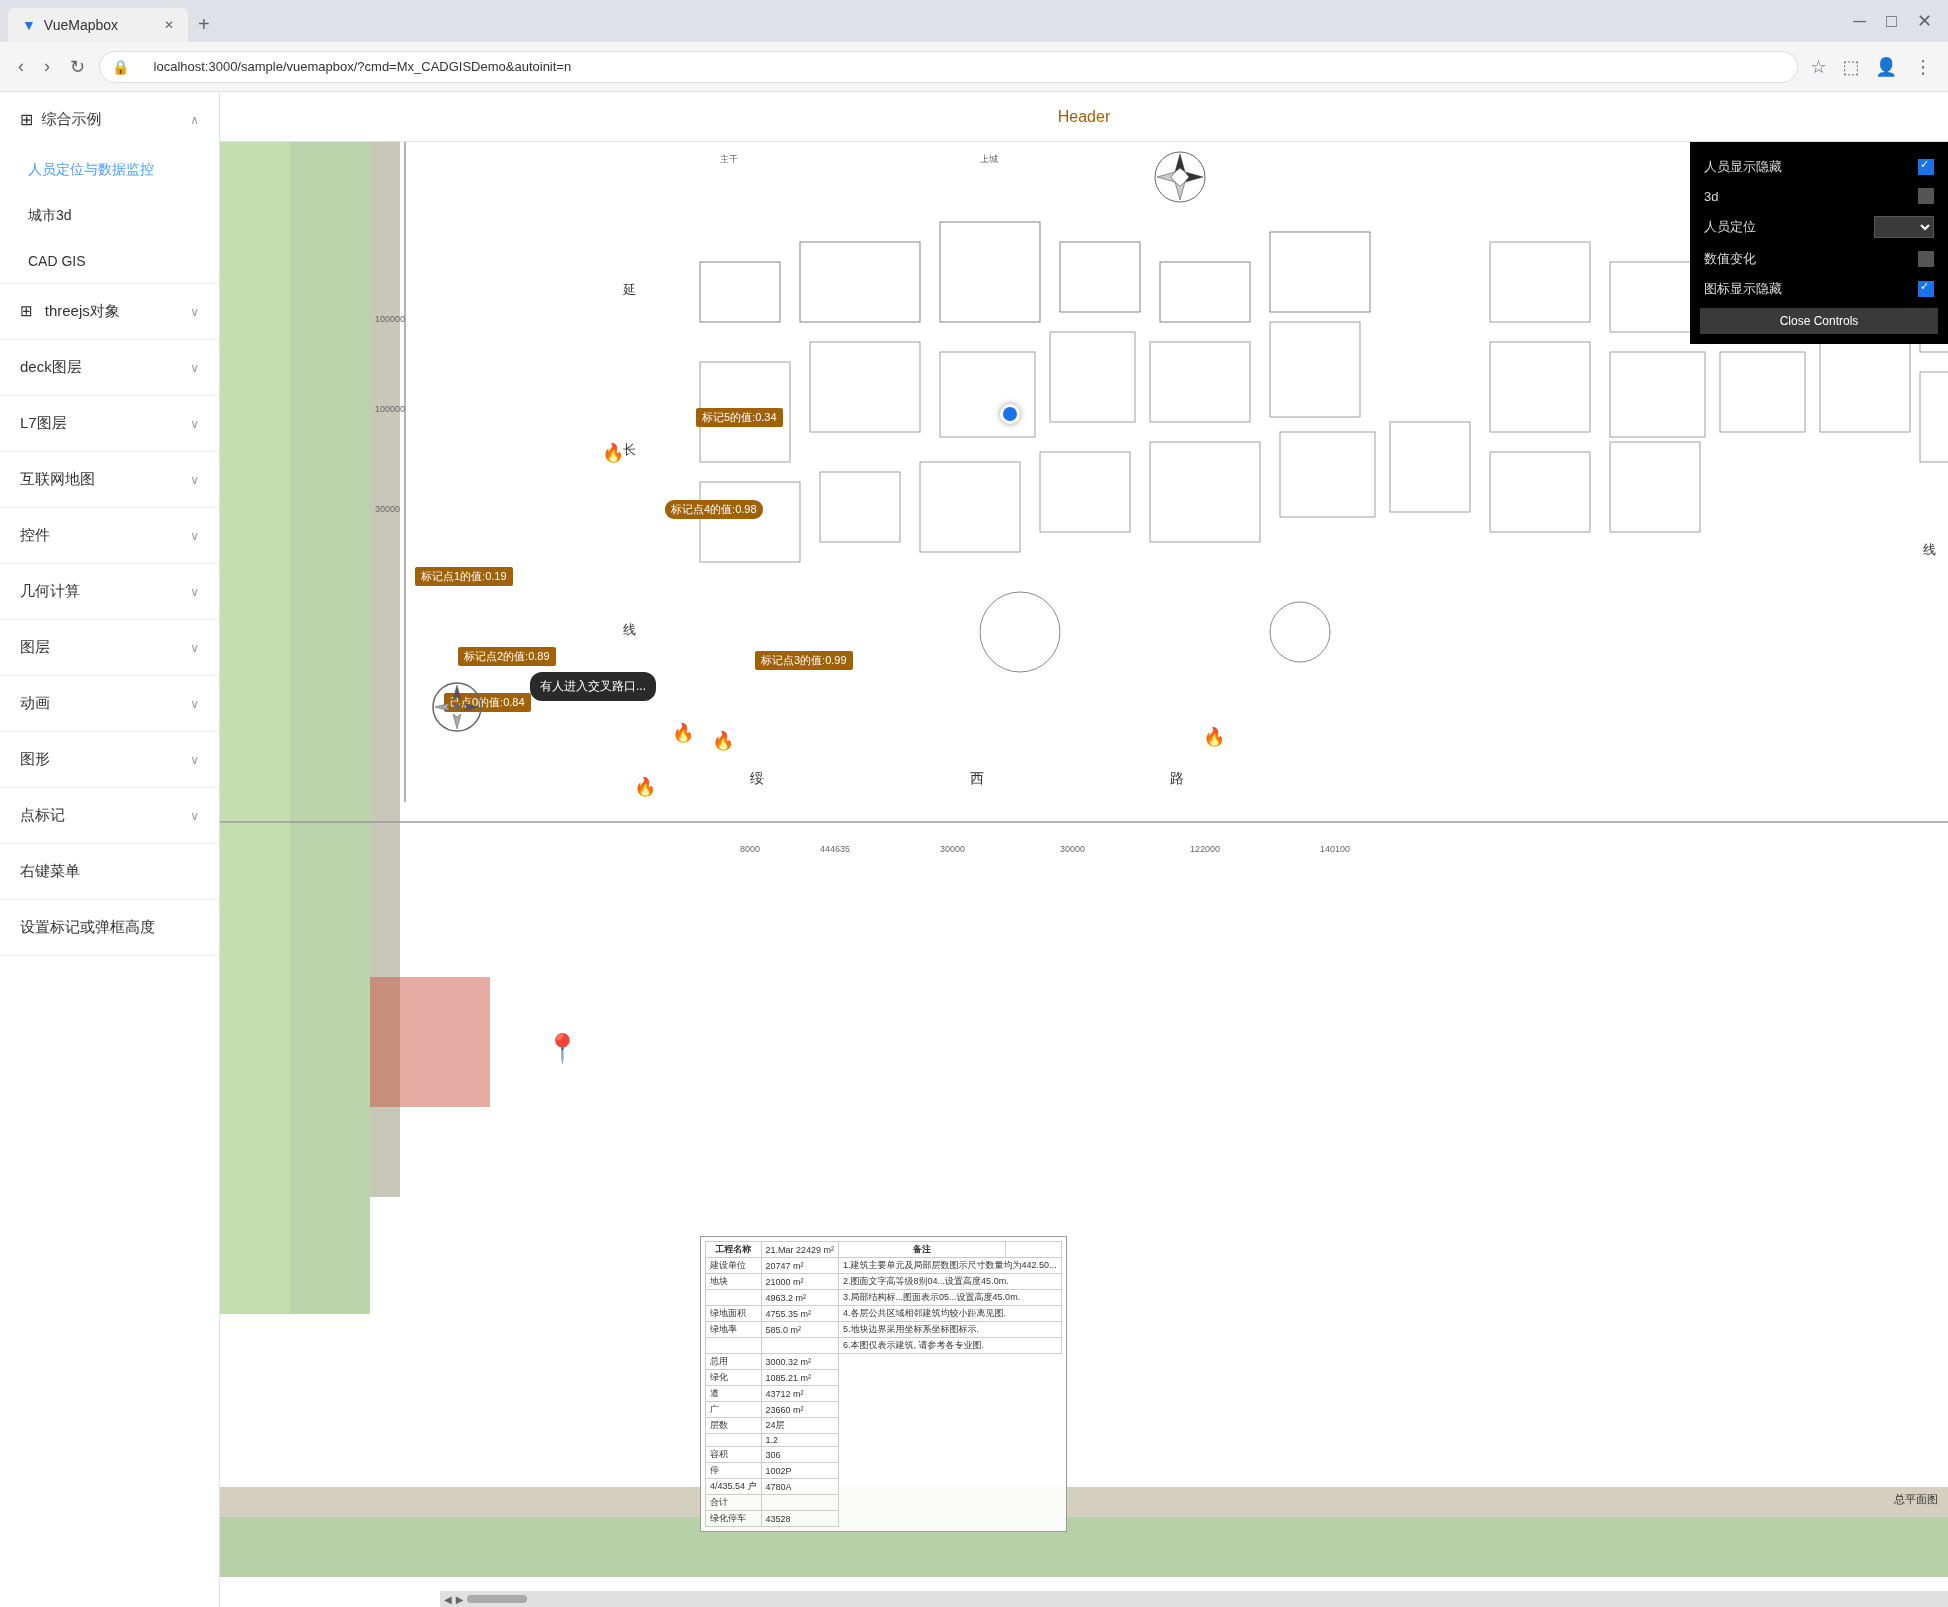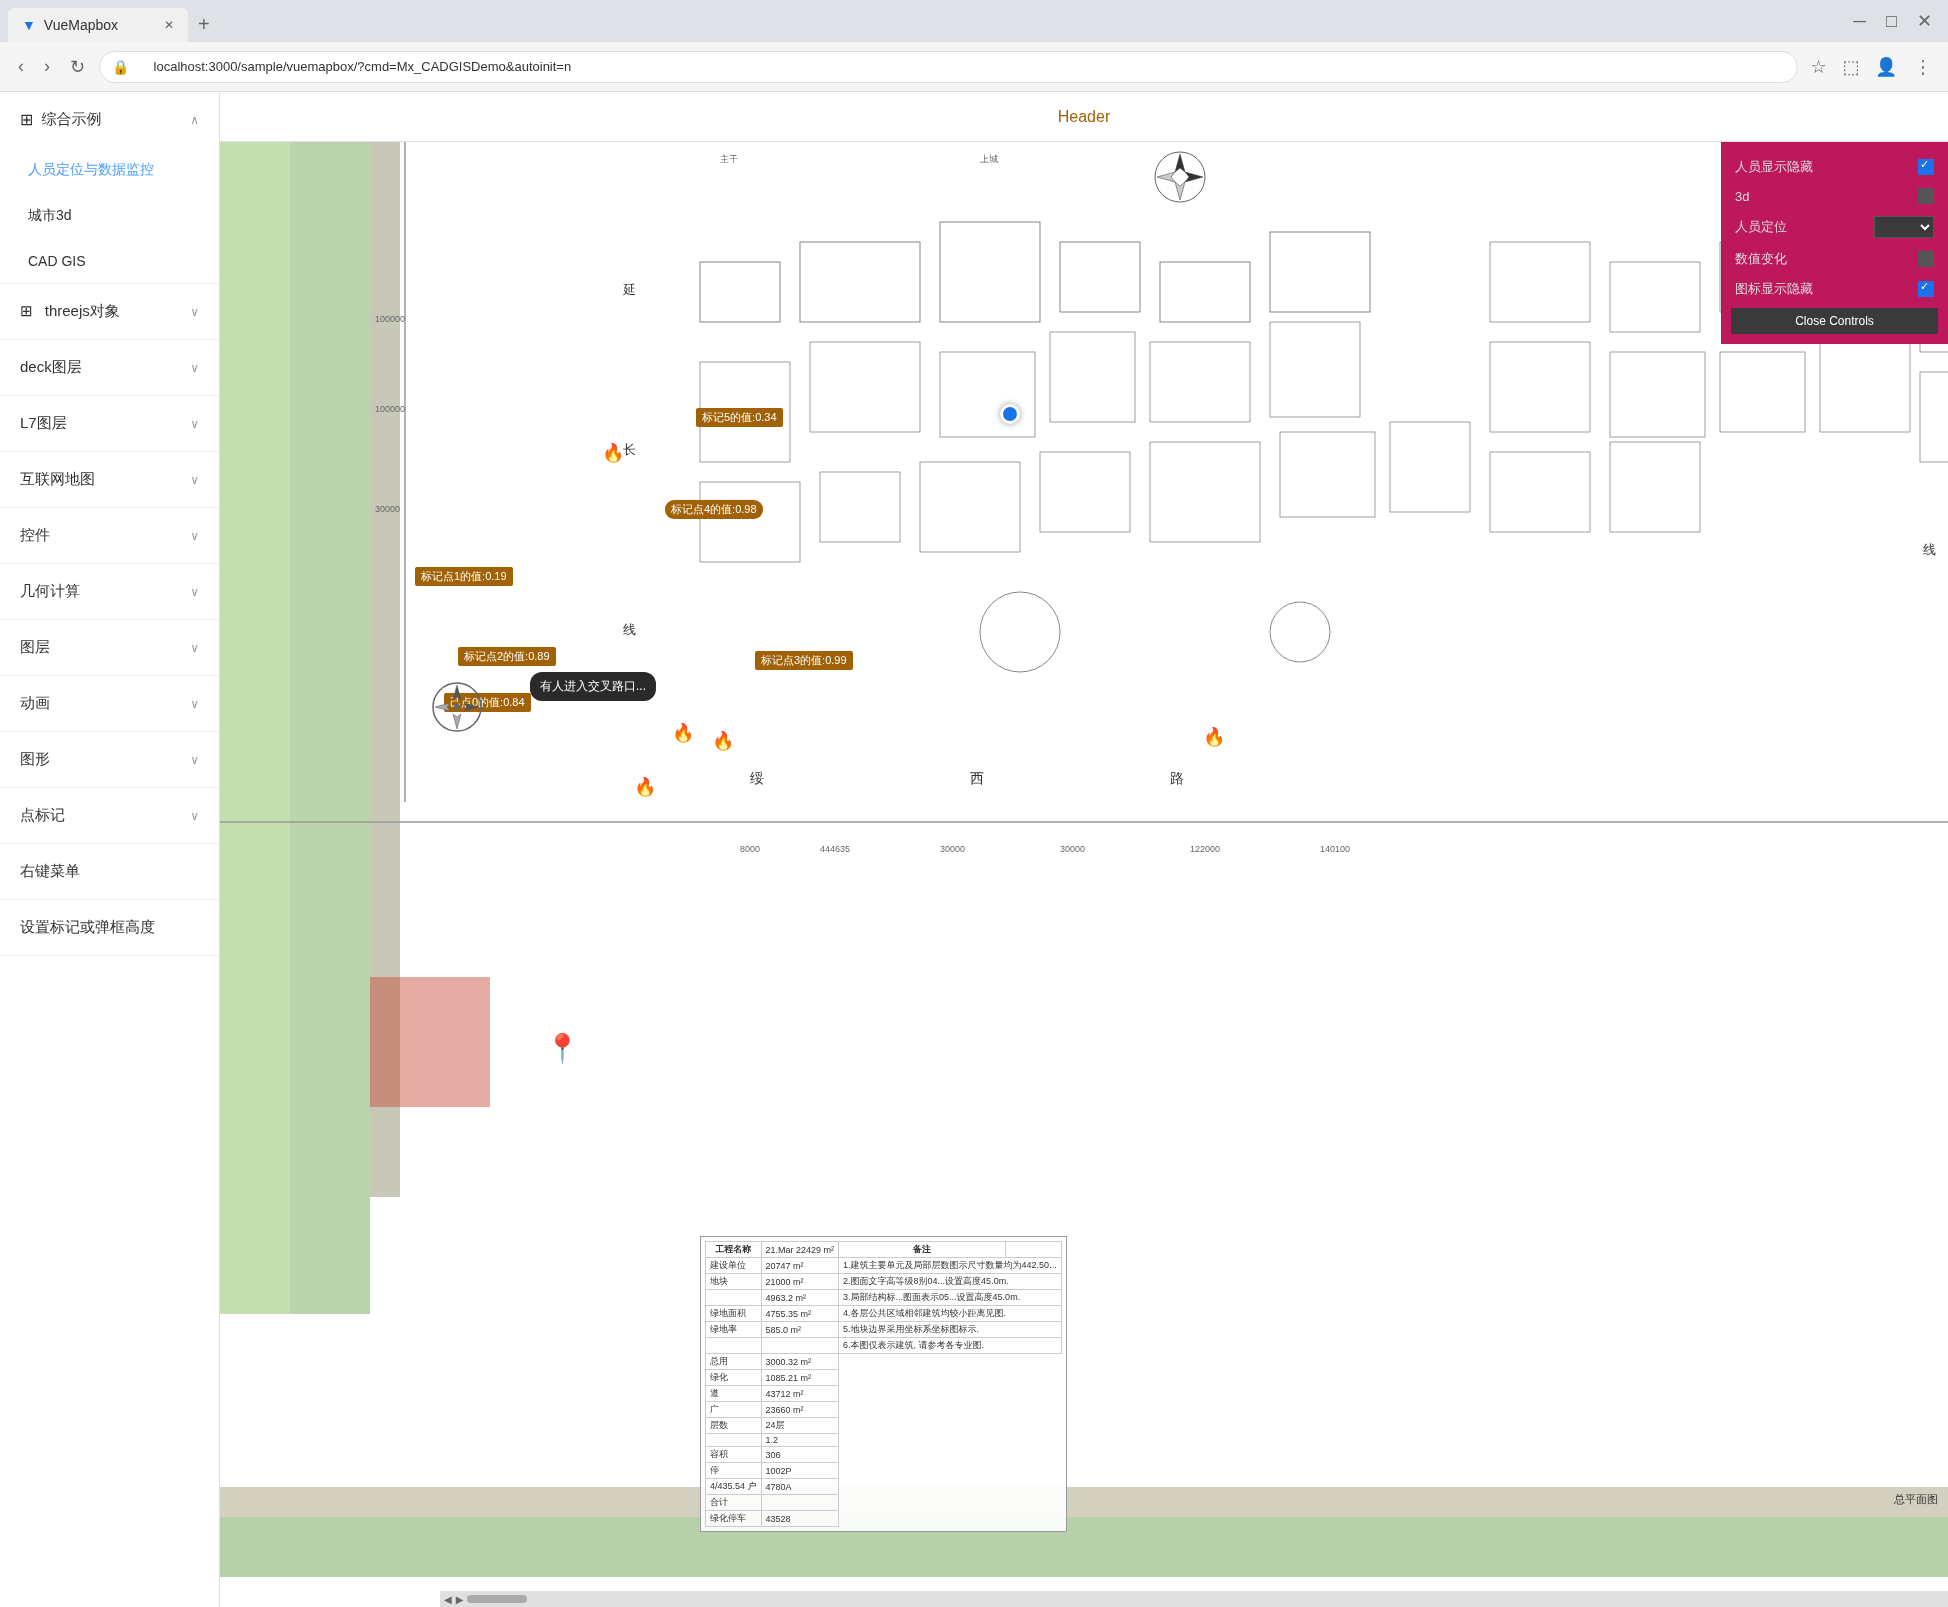--- a/index.html
+++ b/index.html
@@ -50,21 +50,21 @@
     .map-bg { position: absolute; inset: 0; background: #ffffff; }
 
     
     .marker-label { position: absolute; background: #a16207; color: #fff; font-size: 11px; padding: 2px 6px; border-radius: 2px; white-space: nowrap; }
     .marker-label::after { content: ''; position: absolute; }
     .person-icon { position: absolute; font-size: 18px; color: #ff8c00; }
     .location-pin { position: absolute; font-size: 28px; color: #1a73e8; }
     .alert-bubble { position: absolute; background: #2a2a2a; color: #fff; font-size: 12px; padding: 6px 10px; border-radius: 12px; max-width: 160px; }
 
     
-    .controls-panel { position: absolute; top: 0; right: 0; background: #be185d; color: #fff; width: 227px; padding: 10px; z-index: 100; }
+    .controls-panel { position: absolute; top: 0; right: 0; background: #000000; color: #fff; width: 258px; padding: 10px; z-index: 100; }
     .controls-row { display: flex; align-items: center; justify-content: space-between; padding: 6px 4px; font-size: 13px; }
     .controls-row label { color: #ddd; }
     .checkbox-blue { width: 16px; height: 16px; background: #1a73e8; border: none; display: inline-block; position: relative; }
     .checkbox-blue::after { content: '✓'; color: #fff; font-size: 11px; position: absolute; top: -1px; left: 2px; }
     .checkbox-empty { width: 16px; height: 16px; background: #555; border: none; display: inline-block; }
     .close-controls-btn { background: #3a3a3a; color: #fff; border: none; padding: 6px 10px; font-size: 12px; cursor: pointer; width: 100%; text-align: center; margin-top: 4px; }
     .select-mini { background: #3a3a3a; color: #fff; border: 1px solid #555; padding: 2px 6px; font-size: 12px; width: 60px; }
 
     
     .road-label-vertical { position: absolute; writing-mode: vertical-lr; font-size: 13px; color: #333; letter-spacing: 4px; }

